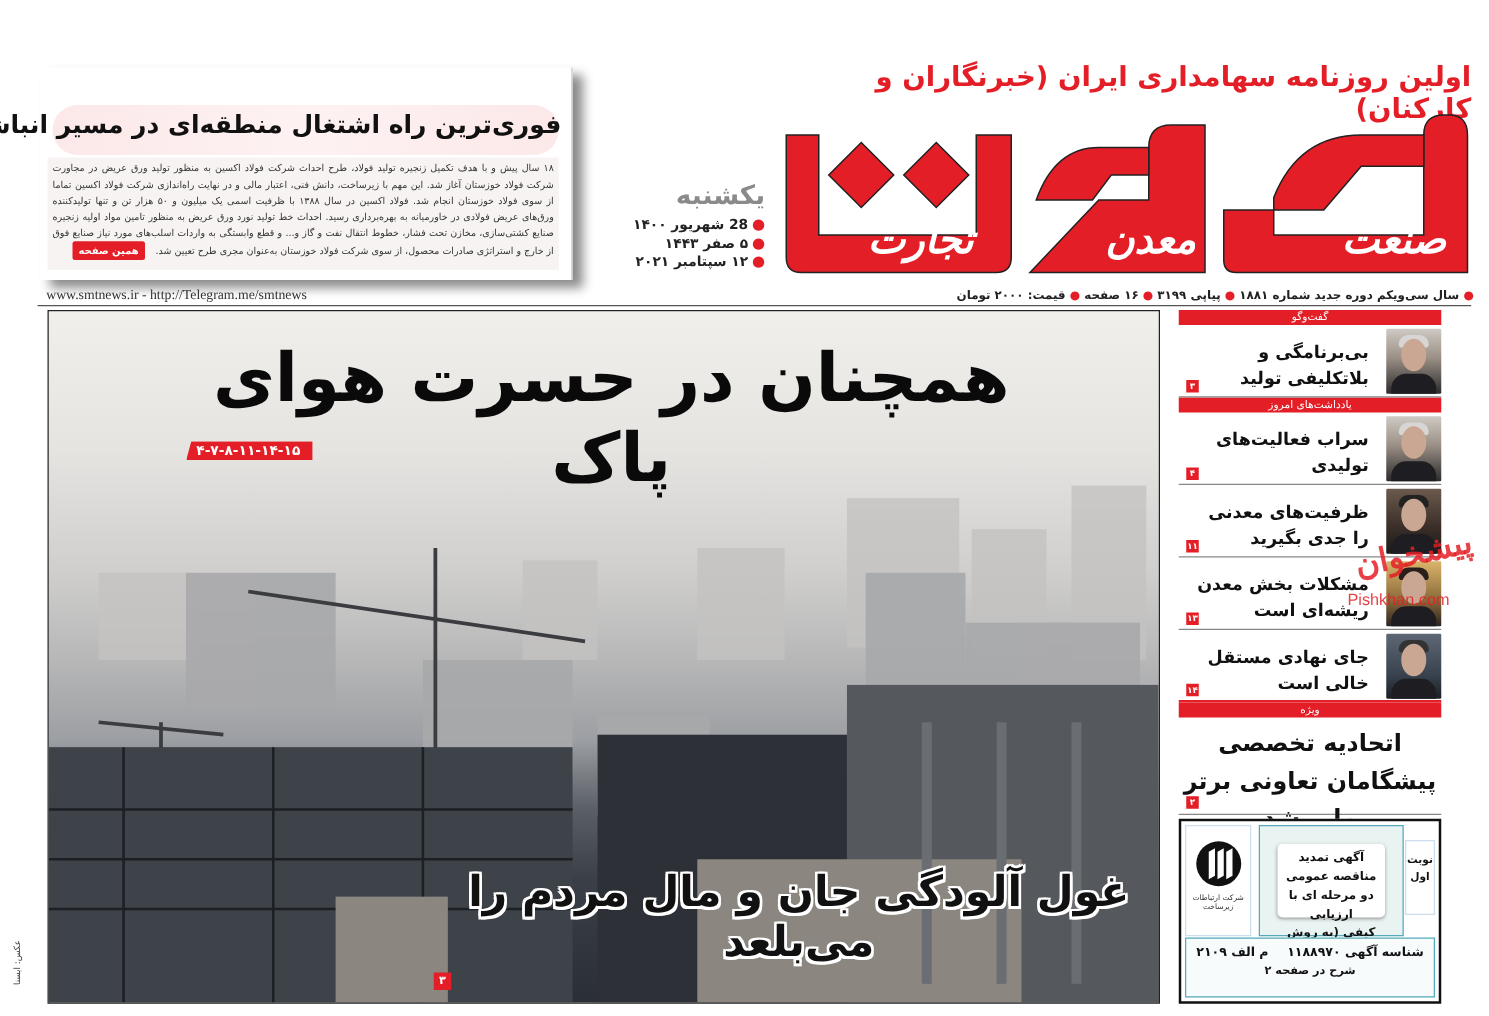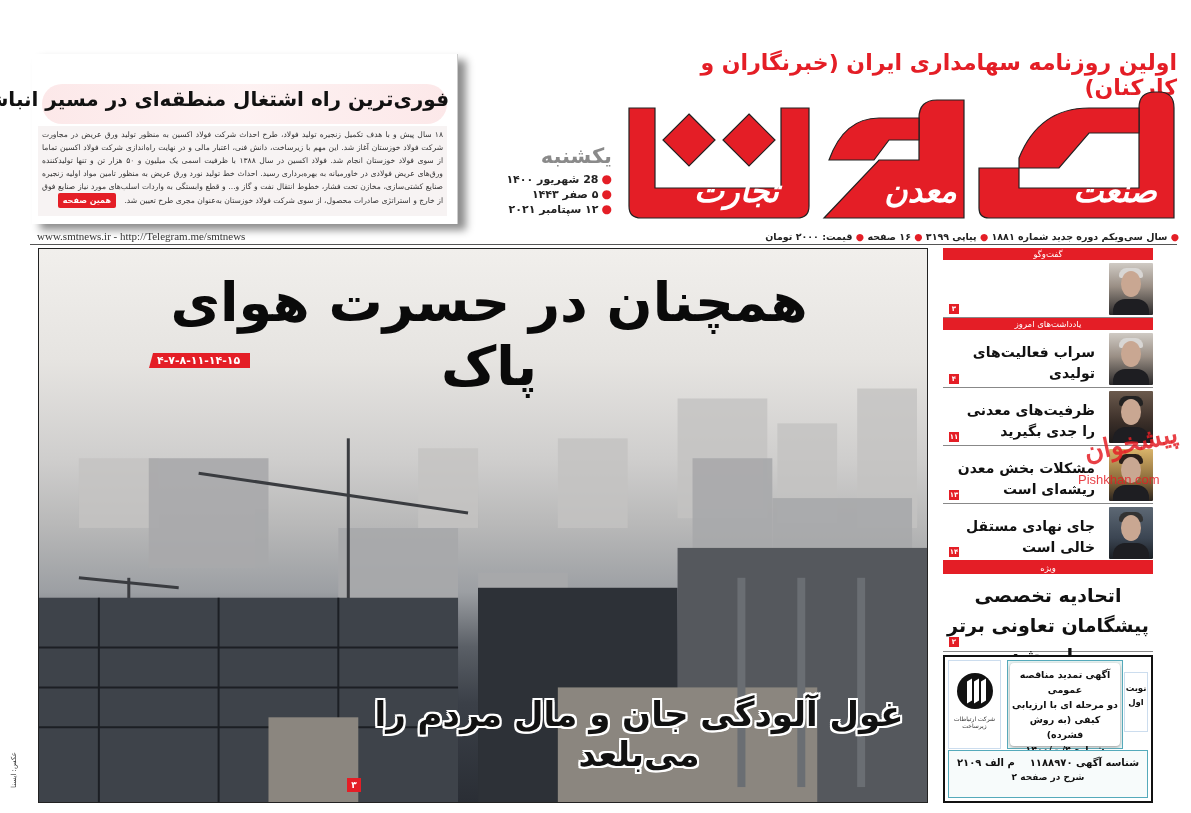--- a/index.html
+++ b/index.html
@@ -156,21 +156,21 @@
     position: absolute; top: 655px; left: 943px; width: 210px; height: 148px; border: 2px solid #111;
     background: #fff;
   }
   .ad-logo {
     position: absolute; left: 3px; top: 3px; width: 53px; height: 89px; border: 1px solid #cde; text-align: center;
   }
   .ad-logo .circle { width: 36px; height: 36px; border-radius: 50%; background: #111; margin: 12px auto 6px; position: relative; overflow: hidden; }
   .ad-logo .circle i { position: absolute; background: #fff; width: 5px; height: 22px; top: 7px; transform: skewY(-30deg); }
   .ad-logo .cap { font-size: 6px; color: #333; direction: rtl; }
   .ad-center {
-    position: absolute; left: 62px; top: 3px; width: 116px; height: 89px; border: 1px solid #5ab; padding: 2px;
+    position: absolute; left: 62px; top: 3px; width: 116px; height: 89px; border: 1px solid #5ab; padding: 14px;
     background: #e8f3f2;
   }
   .ad-center .inner {
     background: #fff; border-radius: 4px; box-shadow: 0 1px 3px #999; height: 100%; direction: rtl; text-align: center;
     font-size: 9.5px; font-weight: bold; line-height: 15px; padding-top: 4px; color: #111;
   }
   .ad-side {
     position: absolute; right: 3px; top: 15px; width: 24px; height: 60px; border: 1px solid #cde; direction: rtl;
     font-size: 8.5px; font-weight: bold; text-align: center; line-height: 14px; padding-top: 8px;
   }
@@ -297,20 +297,21 @@
 <div class="photo-credit">عکس: ایسنا</div>
 
 <div class="sidebar">
   <div class="sec-head">گفت‌وگو</div>
   <div class="story">
     <div class="portrait">
         <div class="hair"></div>
         <div class="face"></div>
         <div class="shirt"></div>
       </div>
+    <div class="title">بی‌برنامگی و بلاتکلیفی تولید</div>
     <div class="num">۳</div>
   </div>
 
   <div class="sec-head">یادداشت‌های امروز</div>
   <div class="story">
     <div class="portrait">
         <div class="hair"></div>
         <div class="face"></div>
         <div class="shirt"></div>
       </div>

